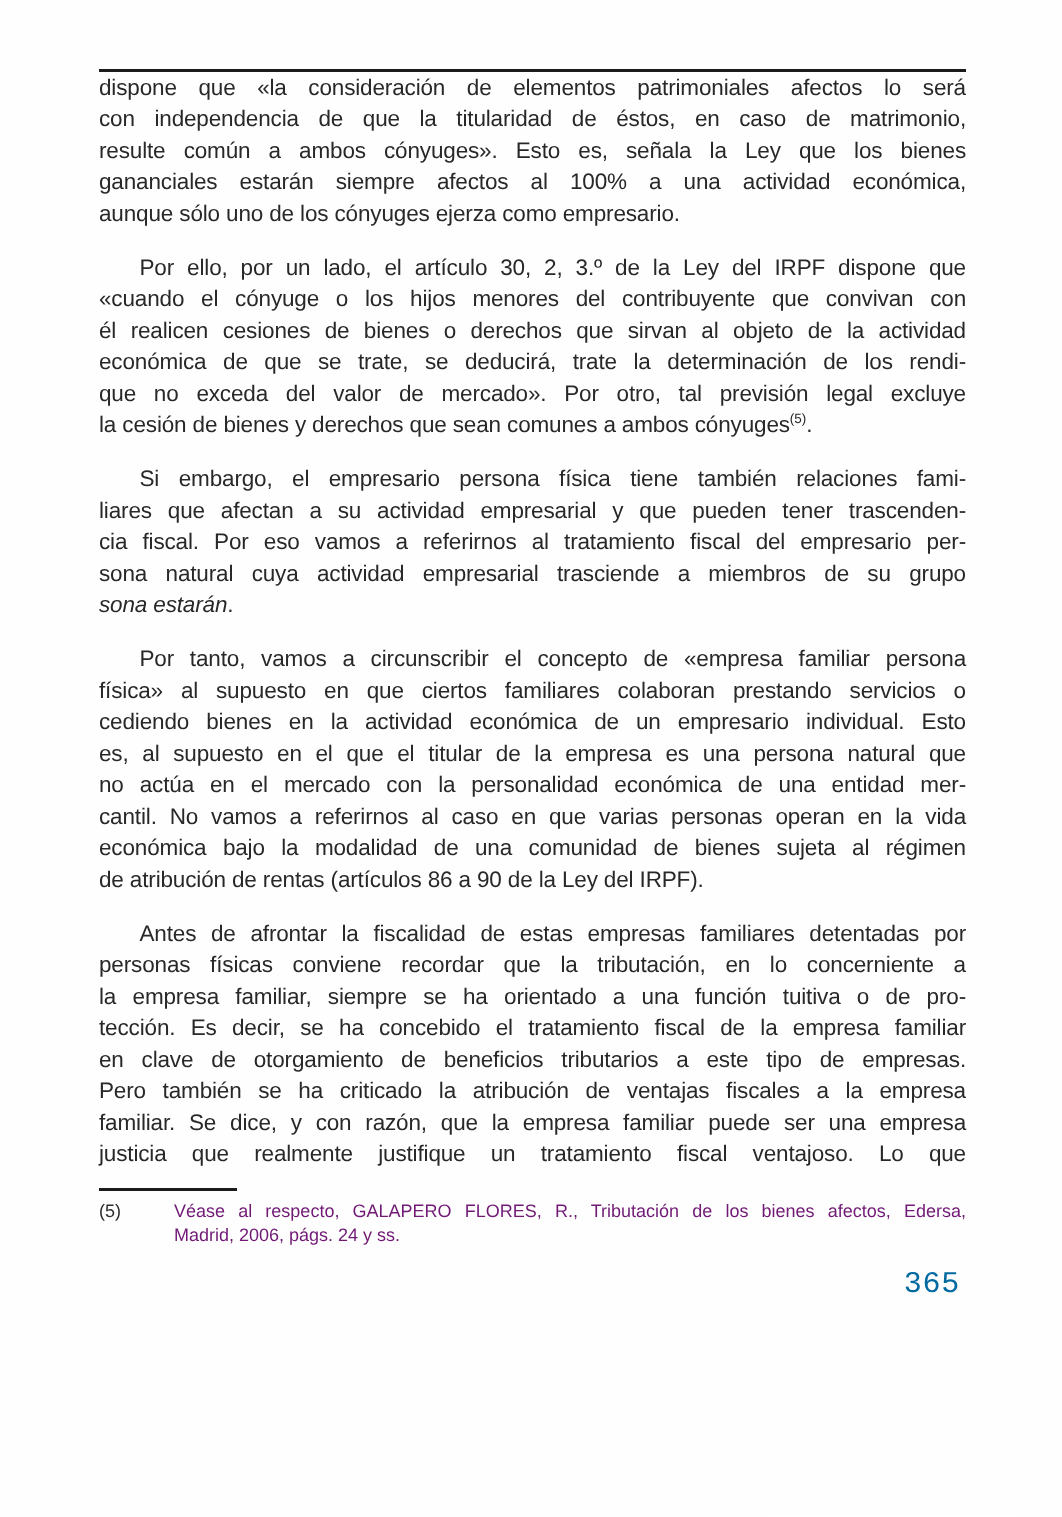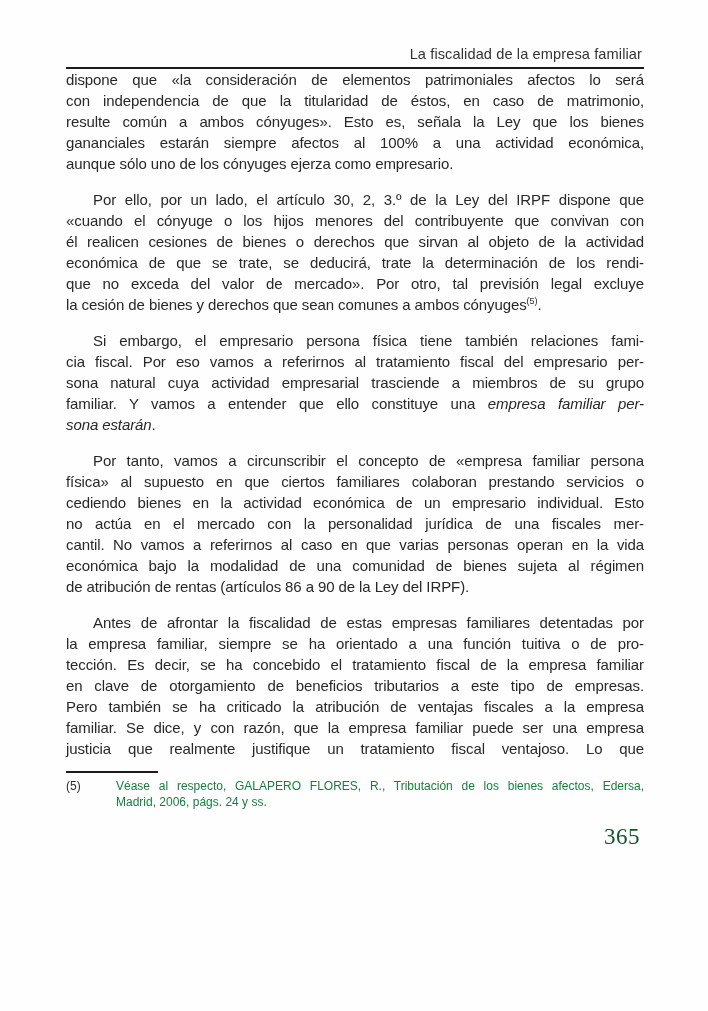--- a/index.html
+++ b/index.html
@@ -89,44 +89,43 @@
   .footnote-marker {
     flex: 0 0 50px;
     font-size: 12px;
     line-height: 15.5px;
     color: #2d2d2d;
   }
   .footnote-lines {
     flex: 1 1 auto;
     font-size: 12px;
     line-height: 15.5px;
-    color: #15803d;
+    color: #701a75;
     letter-spacing: 0;
   }
   
   .page-number-row {
     margin-top: 14px;
     text-align: right;
     padding-right: 4px;
   }
   .page-number {
-    font-family: Liberation Serif, serif;
-    font-size: 23px;
-    color: #14532d;
+    font-family: Liberation Mono, monospace;
+    font-size: 20px;
+    color: #0369a1;
     letter-spacing: 0.5px;
   }
 </style>
 </head>
 <body>
 
 <div class="page">
   <div class="content">
 
     <div class="running-header">
-      <div class="title">La fiscalidad de la empresa familiar</div>
       <div class="header-rule"></div>
     </div>
 
     <div class="body-text" id="body-text">
         <div class="paragraph">
           <div class="line">dispone que «la consideración de elementos patrimoniales afectos lo será</div>
           <div class="line">con independencia de que la titularidad de éstos, en caso de matrimonio,</div>
           <div class="line">resulte común a ambos cónyuges». Esto es, señala la Ley que los bienes</div>
           <div class="line">gananciales estarán siempre afectos al 100% a una actividad económica,</div>
           <div class="line last">aunque sólo uno de los cónyuges ejerza como empresario.</div>
@@ -134,36 +133,38 @@
         <div class="paragraph">
           <div class="line indent">Por ello, por un lado, el artículo 30, 2, 3.º de la Ley del IRPF dispone que</div>
           <div class="line">«cuando el cónyuge o los hijos menores del contribuyente que convivan con</div>
           <div class="line">él realicen cesiones de bienes o derechos que sirvan al objeto de la actividad</div>
           <div class="line">económica de que se trate, se deducirá, trate la determinación de los rendi-</div>
           <div class="line">que no exceda del valor de mercado». Por otro, tal previsión legal excluye</div>
           <div class="line last">la cesión de bienes y derechos que sean comunes a ambos cónyuges<sup>(5)</sup>.</div>
         </div>
         <div class="paragraph">
           <div class="line indent">Si embargo, el empresario persona física tiene también relaciones fami-</div>
+          <div class="line">liares que afectan a su actividad empresarial y que pueden tener trascenden-</div>
           <div class="line">cia fiscal. Por eso vamos a referirnos al tratamiento fiscal del empresario per-</div>
           <div class="line">sona natural cuya actividad empresarial trasciende a miembros de su grupo</div>
-          <div class="line">familiar. Y vamos a entender que ello constituye una <i>empresa familiar per-</i></div>
           <div class="line last"><i>sona estarán</i>.</div>
         </div>
         <div class="paragraph">
           <div class="line indent">Por tanto, vamos a circunscribir el concepto de «empresa familiar persona</div>
           <div class="line">física» al supuesto en que ciertos familiares colaboran prestando servicios o</div>
           <div class="line">cediendo bienes en la actividad económica de un empresario individual. Esto</div>
-          <div class="line">no actúa en el mercado con la personalidad jurídica de una fiscales mer-</div>
+          <div class="line">es, al supuesto en el que el titular de la empresa es una persona natural que</div>
+          <div class="line">no actúa en el mercado con la personalidad económica de una entidad mer-</div>
           <div class="line">cantil. No vamos a referirnos al caso en que varias personas operan en la vida</div>
           <div class="line">económica bajo la modalidad de una comunidad de bienes sujeta al régimen</div>
           <div class="line last">de atribución de rentas (artículos 86 a 90 de la Ley del IRPF).</div>
         </div>
         <div class="paragraph">
           <div class="line indent">Antes de afrontar la fiscalidad de estas empresas familiares detentadas por</div>
+          <div class="line">personas físicas conviene recordar que la tributación, en lo concerniente a</div>
           <div class="line">la empresa familiar, siempre se ha orientado a una función tuitiva o de pro-</div>
           <div class="line">tección. Es decir, se ha concebido el tratamiento fiscal de la empresa familiar</div>
           <div class="line">en clave de otorgamiento de beneficios tributarios a este tipo de empresas.</div>
           <div class="line">Pero también se ha criticado la atribución de ventajas fiscales a la empresa</div>
           <div class="line">familiar. Se dice, y con razón, que la empresa familiar puede ser una empresa</div>
           <div class="line">justicia que realmente justifique un tratamiento fiscal ventajoso. Lo que</div>
         </div>
       </div>
 
     <div class="footnote">

